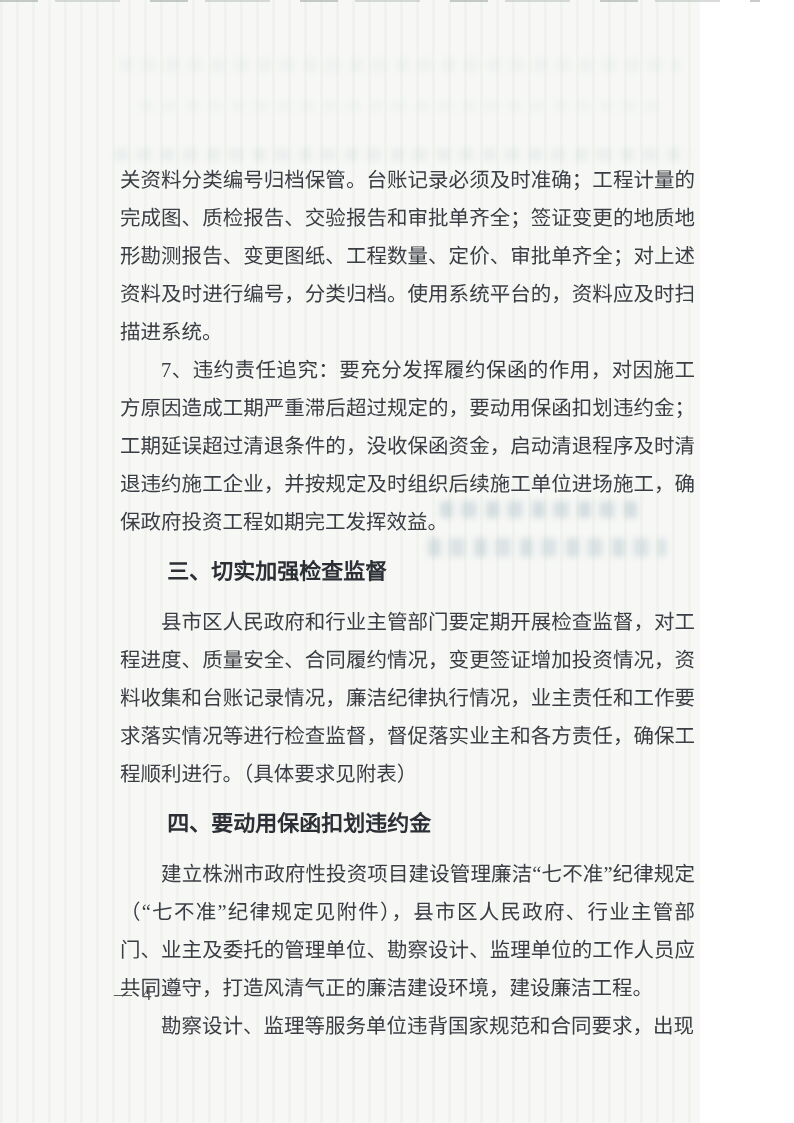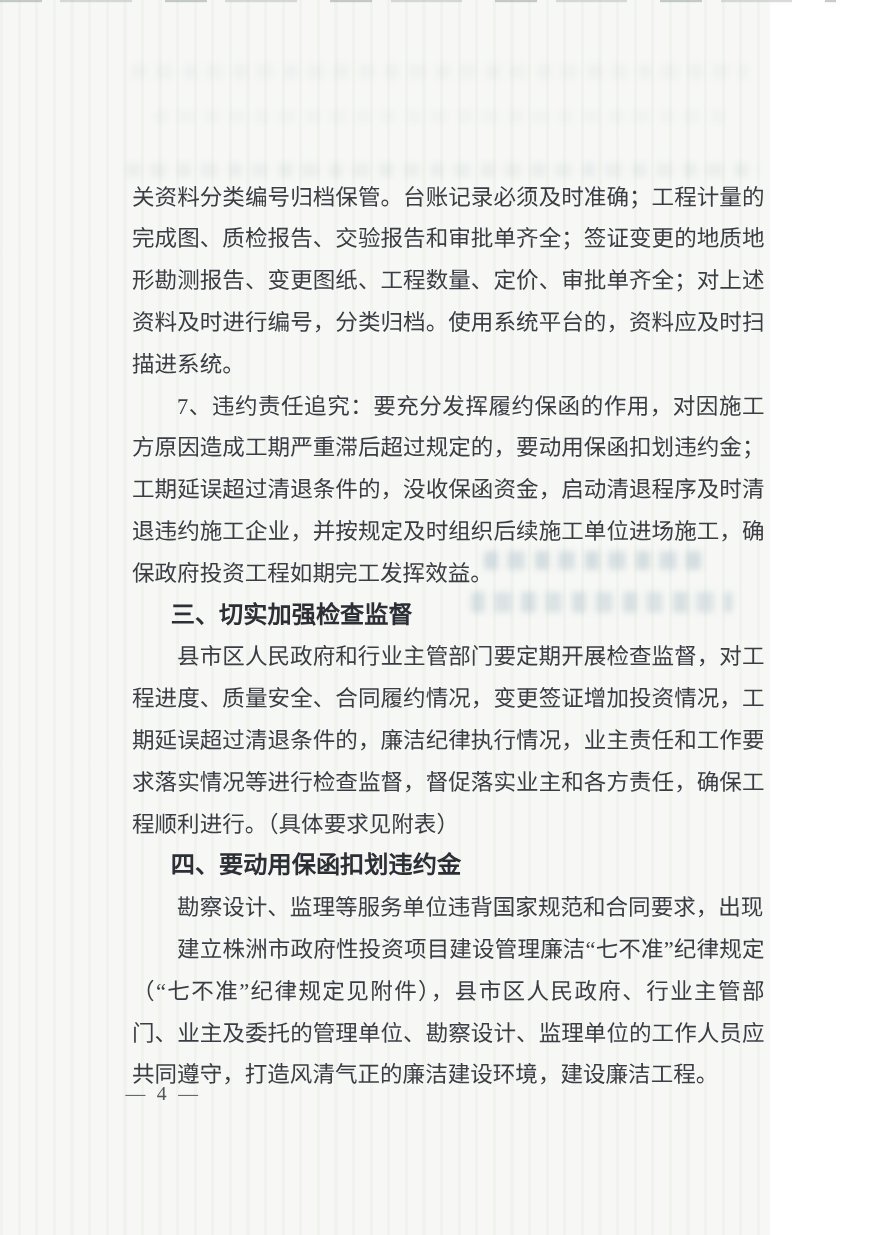--- a/index.html
+++ b/index.html
@@ -56,21 +56,21 @@
     text-align: justify;
   }
   .doc p {
     margin: 0;
     padding: 0;
   }
   .doc p.indent {
     text-indent: 2em;
   }
   .doc h2 {
-    margin: 0;
+    margin: 12px;
     padding: 0;
     font-family: "DejaVu Sans", "Liberation Sans", sans-serif;
     font-weight: 700;
     font-size: 22px;
     line-height: 38px;
     color: #2c2f35;
     text-indent: 1.6em;
     text-align: left;
   }
   .page-number {
@@ -91,20 +91,20 @@
   <div class="bleed bleed-a"></div>
   <div class="bleed bleed-b"></div>
   <div class="bleed bleed-c"></div>
   <div class="bleed bleed-d"></div>
   <div class="bleed bleed-e"></div>
 
   <main class="doc" id="doc">
       <p>关资料分类编号归档保管。台账记录必须及时准确；工程计量的完成图、质检报告、交验报告和审批单齐全；签证变更的地质地形勘测报告、变更图纸、工程数量、定价、审批单齐全；对上述资料及时进行编号，分类归档。使用系统平台的，资料应及时扫描进系统。</p>
       <p class="indent">7、违约责任追究：要充分发挥履约保函的作用，对因施工方原因造成工期严重滞后超过规定的，要动用保函扣划违约金；工期延误超过清退条件的，没收保函资金，启动清退程序及时清退违约施工企业，并按规定及时组织后续施工单位进场施工，确保政府投资工程如期完工发挥效益。</p>
       <h2>三、切实加强检查监督</h2>
-      <p class="indent">县市区人民政府和行业主管部门要定期开展检查监督，对工程进度、质量安全、合同履约情况，变更签证增加投资情况，工期延误超过清退条件的，廉洁纪律执行情况，业主责任和工作要求落实情况等进行检查监督，督促落实业主和各方责任，确保工程顺利进行。（具体要求见附表）</p>
+      <p class="indent">县市区人民政府和行业主管部门要定期开展检查监督，对工程进度、质量安全、合同履约情况，变更签证增加投资情况，资料收集和台账记录情况，廉洁纪律执行情况，业主责任和工作要求落实情况等进行检查监督，督促落实业主和各方责任，确保工程顺利进行。（具体要求见附表）</p>
       <h2>四、要动用保函扣划违约金</h2>
+      <p class="indent">建立株洲市政府性投资项目建设管理廉洁“七不准”纪律规定（“七不准”纪律规定见附件），县市区人民政府、行业主管部门、业主及委托的管理单位、勘察设计、监理单位的工作人员应共同遵守，打造风清气正的廉洁建设环境，建设廉洁工程。</p>
       <p class="indent">勘察设计、监理等服务单位违背国家规范和合同要求，出现</p>
-      <p class="indent">建立株洲市政府性投资项目建设管理廉洁“七不准”纪律规定（“七不准”纪律规定见附件），县市区人民政府、行业主管部门、业主及委托的管理单位、勘察设计、监理单位的工作人员应共同遵守，打造风清气正的廉洁建设环境，建设廉洁工程。</p>
     </main>
 
   <div class="page-number">— 4 —</div>
 </div>
 
 </body></html>

